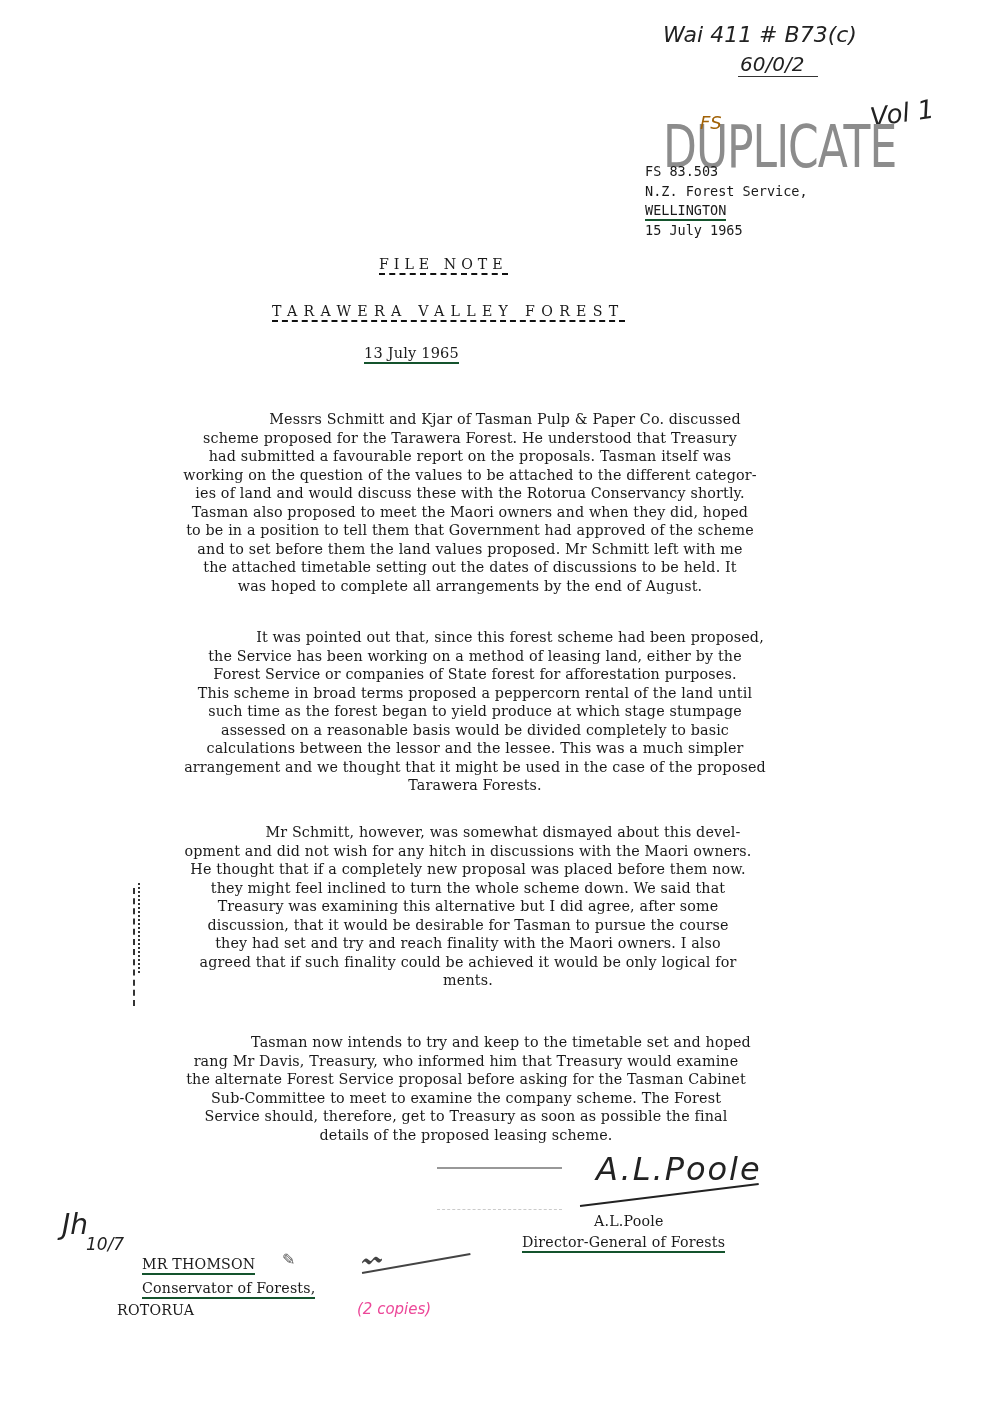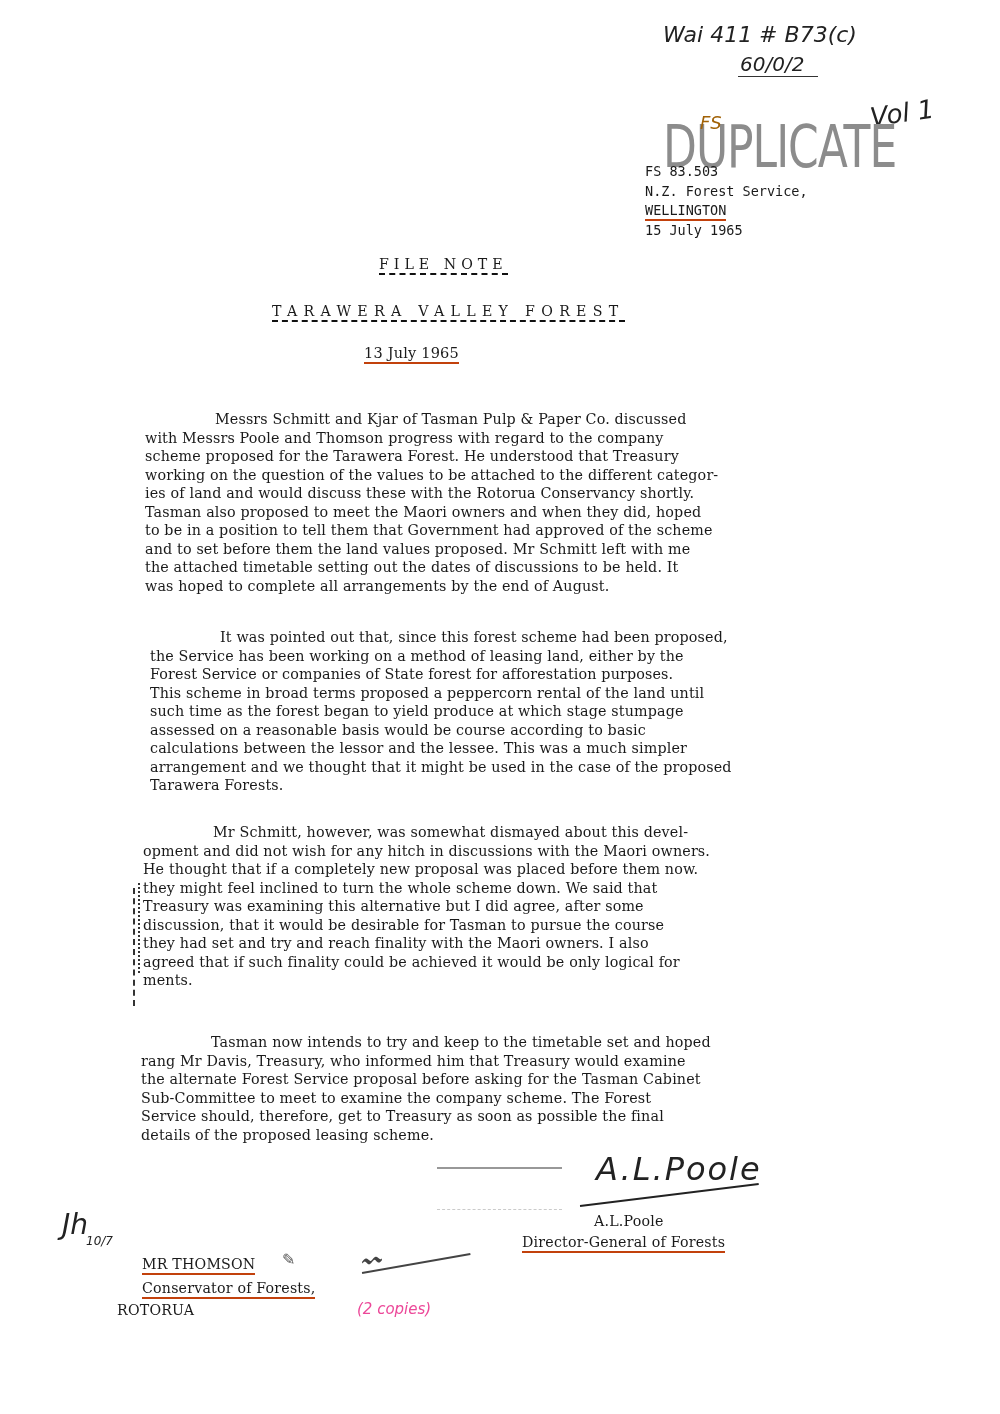--- a/index.html
+++ b/index.html
@@ -2,27 +2,27 @@
 <html><head>
   <meta charset="utf-8">
   <style>
     html, body { margin: 0; padding: 0; background: #ffffff; }
     body { width: 1000px; height: 1414px; position: relative; overflow: hidden;
            font-family: "DejaVu Serif", "Liberation Serif", serif; color: #1a1a1a; }
     .abs { position: absolute; }
     .hand { font-family: "DejaVu Sans", sans-serif; font-style: italic; color: #222; }
     .typed { font-family: "DejaVu Serif", serif; font-size: 14.2px; letter-spacing: 0.2px; }
     .mono { font-family: "DejaVu Sans Mono", "Liberation Mono", monospace; font-size: 13.5px; margin-left: 48px; }
-    .ul { border-bottom: 2px solid #c2410c; display: inline-block; line-height: 15px; padding-bottom: 1px; }
+    .ul { border-bottom: 2px solid #14532d; display: inline-block; line-height: 15px; padding-bottom: 1px; }
     .dashul { border-bottom: 2px dashed #111; display: inline-block; padding-bottom: 1px; }
     .stamp { font-family: "DejaVu Sans", sans-serif; font-weight: 400; color: #8c8c8c;
              font-size: 44px; letter-spacing: -1px; transform: scaleY(1.35); transform-origin: top left; }
     .para { position: absolute; left: 145px; width: 650px; font-size: 14.3px;
             line-height: 18.5px; letter-spacing: 0.15px; }
-    .para .line { display: block; white-space: nowrap; }
+    .para .line { display: block; white-space: nowrap; text-align: center; }
     .para .indent { padding-left: 70px; }
     .marginbar { position: absolute; border-left: 2px dashed #333; }
     .sigline { position: absolute; height: 1.5px; background: #222; transform-origin: left center; }
   </style>
 </head>
 <body>
 
 <div class="abs hand" style="left:663px; top:22px; font-size:22px;">Wai 411 # B73(c)</div>
 <div class="abs hand" style="left:738px; top:52px; font-size:20px; border-bottom:1.5px solid #333; padding:0 14px 0 2px;">60/0/2</div>
 <div class="abs hand" style="left:870px; top:98px; font-size:26px; transform:rotate(-8deg);">Vol 1</div>
@@ -42,38 +42,38 @@
 </div>
 <div class="abs typed" style="left:272px; top:303px; letter-spacing:6.3px;">
   <span class="dashul">TARAWERA VALLEY FOREST</span>
 </div>
 <div class="abs typed" style="left:364px; top:345px; font-size:14.5px;">
   <span class="ul">13 July 1965</span>
 </div>
 
 <div class="para" style="top:410px;">
   <span class="line indent">Messrs Schmitt and Kjar of Tasman Pulp &amp; Paper Co. discussed</span>
-  <span class="line">with Messrs Poole and Thomson progress with regard to the company</span>
   <span class="line">scheme proposed for the Tarawera Forest.   He understood that Treasury</span>
+  <span class="line">had submitted a favourable report on the proposals.   Tasman itself was</span>
   <span class="line">working on the question of the values to be attached to the different categor-</span>
   <span class="line">ies of land and would discuss these with the Rotorua Conservancy shortly.</span>
   <span class="line">Tasman also proposed to meet the Maori owners and when they did, hoped</span>
   <span class="line">to be in a position to tell them that Government had approved of the scheme</span>
   <span class="line">and to set before them the land values proposed.   Mr Schmitt left with me</span>
   <span class="line">the attached timetable setting out the dates of discussions to be held.   It</span>
   <span class="line">was hoped to complete all arrangements by the end of August.</span>
 </div>
 
 <div class="para" style="top:628px; left:150px;">
   <span class="line indent">It was pointed out that, since this forest scheme had been proposed,</span>
   <span class="line">the Service has been working on a method of leasing land, either by the</span>
   <span class="line">Forest Service or companies of State forest for afforestation purposes.</span>
   <span class="line">This scheme in broad terms proposed a peppercorn rental of the land until</span>
   <span class="line">such time as the forest began to yield produce at which stage stumpage</span>
-  <span class="line">assessed on a reasonable basis would be course according to basic</span>
+  <span class="line">assessed on a reasonable basis would be divided completely to basic</span>
   <span class="line">calculations between the lessor and the lessee.   This was a much simpler</span>
   <span class="line">arrangement and we thought that it might be used in the case of the proposed</span>
   <span class="line">Tarawera Forests.</span>
 </div>
 
 <div class="para" style="top:823px; left:143px;">
   <span class="line indent">Mr Schmitt, however, was somewhat dismayed about this devel-</span>
   <span class="line">opment and did not wish for any hitch in discussions with the Maori owners.</span>
   <span class="line">He thought that if a completely new proposal was placed before them now.</span>
   <span class="line">they might feel inclined to turn the whole scheme down.   We said that</span>
@@ -97,21 +97,21 @@
 </div>
 
 <div class="abs" style="left:437px; top:1167px; width:125px; height:40px; border-top:2px solid #555; border-bottom:1px dashed #aaa; opacity:0.6;"></div>
 
 <div class="abs hand" style="left:596px; top:1150px; font-size:32px; letter-spacing:2px;">A.L.Poole</div>
 <div class="sigline" style="left:580px; top:1205px; width:180px; transform:rotate(-7deg);"></div>
 <div class="abs typed" style="left:594px; top:1213px;">A.L.Poole</div>
 <div class="abs typed" style="left:522px; top:1234px;"><span class="ul">Director-General of Forests</span></div>
 
 <div class="abs hand" style="left:62px; top:1208px; font-size:28px;">Jh</div>
-<div class="abs hand" style="left:86px; top:1234px; font-size:12px;">10/7</div>
+<div class="abs hand" style="left:86px; top:1234px; font-size:17px;">10/7</div>
 
 <div class="abs typed" style="left:142px; top:1256px;text-decoration:underline;"><span class="ul">MR THOMSON</span></div>
 <div class="abs hand" style="left:282px; top:1250px; font-size:16px; color:#555;">✎</div>
 <div class="abs hand" style="left:360px; top:1244px; font-size:20px; color:#444; transform:rotate(-10deg);">〰</div>
 <div class="sigline" style="left:362px; top:1272px; width:110px; transform:rotate(-10deg); background:#444;"></div>
 <div class="abs typed" style="left:142px; top:1280px;"><span class="ul">Conservator of Forests,</span></div>
 <div class="abs typed" style="left:117px; top:1302px;">ROTORUA</div>
 <div class="abs hand" style="left:357px; top:1300px; font-size:15px; color:#ec4899;">(2 copies)</div>
 
 </body></html>

